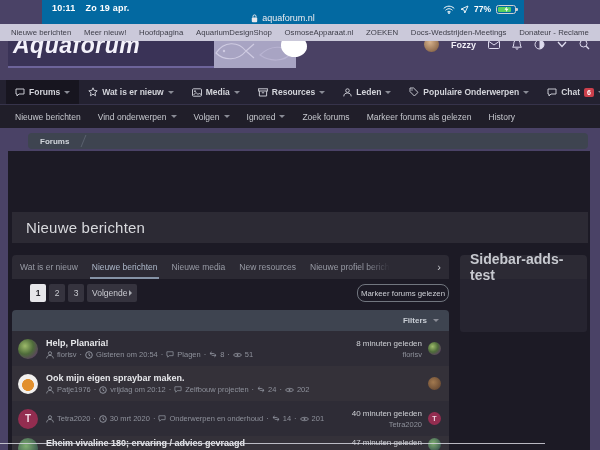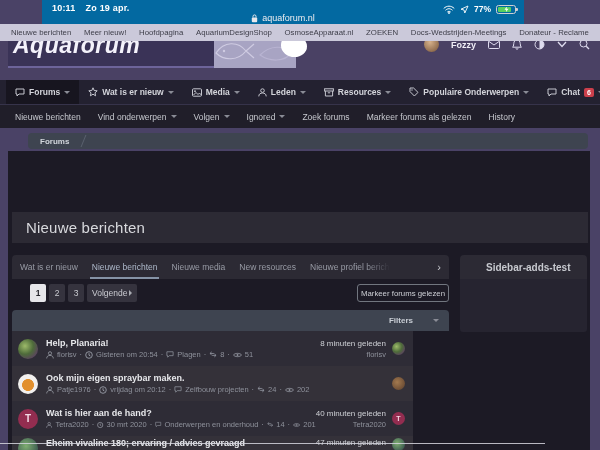--- a/index.html
+++ b/index.html
@@ -55,32 +55,32 @@
   .pagetitle{font-size:15px;color:#d8d9dd;letter-spacing:.2px;}
 
   .tabsbar{position:absolute;left:12px;width:437px;top:127px;height:24px;background:#2c2a34;border-radius:4px 4px 0 0;display:flex;align-items:center;gap:14px;padding:0 8px;}
   .tab{font-size:8.5px;color:#989ba5;white-space:nowrap;position:relative;height:100%;display:flex;align-items:center;}
   .tab.active{color:#aeb9ca;}
   .tab.active::after{content:"";position:absolute;left:-2px;right:-2px;bottom:0;height:2px;background:#8593a6;}
   .tab.trunc span{display:inline-block;max-width:80px;overflow:hidden;white-space:nowrap;-webkit-mask-image:linear-gradient(90deg,#000 70%,transparent);mask-image:linear-gradient(90deg,#000 70%,transparent);}
   .tab-more{margin-left:auto;color:#c8cad0;font-size:11px;line-height:1;}
 
   .sidebar{position:absolute;left:460px;width:127px;top:127px;}
-  .sb-head{height:24px;background:#2c2a34;border-radius:4px 4px 0 0;display:flex;align-items:center;padding-left:26px;font-size:10px;font-weight:700;color:#c7c9cf;}
+  .sb-head{height:24px;background:#2c2a34;border-radius:4px 4px 0 0;display:flex;align-items:center;padding-left:10px;font-size:14px;font-weight:700;color:#c7c9cf;}
   .sb-body{height:53px;background:#262430;border-radius:0 0 3px 3px;}
 
   .pagerow{position:absolute;left:30px;top:156px;height:18px;display:flex;gap:3px;}
   .pg{min-width:16px;height:18px;background:#35333e;color:#cbccd2;font-size:8.5px;border-radius:2px;display:flex;align-items:center;justify-content:center;padding:0 5px;}
   .pg.current{background:#e6e6ea;color:#25242c;font-weight:700;}
-  .markread{position:absolute;left:357px;top:156px;width:92px;height:18px;border:1px solid #71767f;border-radius:3px;color:#ced0d6;font-size:7.8px;display:flex;align-items:center;justify-content:center;}
-
-  .filtersbar{position:absolute;left:12px;width:437px;top:182px;height:21px;background:#3e4450;border-radius:4px 4px 0 0;display:flex;align-items:center;justify-content:flex-end;padding-right:10px;gap:20px;}
+  .markread{position:absolute;left:357px;top:156px;width:92px;height:18px;border:1px solid #71767f;border-radius:8px;color:#ced0d6;font-size:7.8px;display:flex;align-items:center;justify-content:center;}
+
+  .filtersbar{position:absolute;left:12px;width:437px;top:182px;height:21px;background:#3e4450;border-radius:4px 4px 0 0;display:flex;align-items:center;justify-content:flex-end;padding-right:10px;gap:6px;}
   .filters-label{font-size:8px;font-weight:700;color:#c9ced5;}
 
-  .rows{position:absolute;left:12px;width:401px;top:203px;bottom:0;overflow:hidden;}
+  .rows{position:absolute;left:12px;width:437px;top:203px;bottom:0;overflow:hidden;}
   .trow{height:35px;display:flex;align-items:center;padding:0 8px 0 6px;}
   .trow.odd{background:#2e2c36;}
   .trow.even{background:#343139;}
   .trow.cut{align-items:flex-start;padding-top:2px;height:40px;}
   .av{width:20px;height:20px;border-radius:50%;flex:none;margin-right:8px;display:flex;align-items:center;justify-content:center;font-weight:700;}
   .av.mini{width:13px;height:13px;margin:0 0 0 6px;font-size:7px;}
   .avA{background:radial-gradient(circle at 35% 35%,#9dbb6a,#4e6b3a 45%,#5c3e63 82%);}
   .avB{background:radial-gradient(circle at 50% 55%,#e2902e 0 38%,#f2f0ee 42%);}
   .avC{background:#932d50;color:#f3dae5;font-size:10px;}
   .avD{background:radial-gradient(circle at 40% 40%,#7fae71,#3f5e52 72%);}
@@ -191,34 +191,34 @@
     <div class="mn-item">
       <svg width="10" height="9" viewBox="0 0 10 9">
           <rect x=".5" y=".8" width="9" height="7.4" rx="1" stroke="#c6c7cf" fill="none"></rect>
           <circle cx="3" cy="3.2" r=".9" fill="#c6c7cf"></circle>
           <path d="M1.5 7 L4 4.5 L6 6.5 L7.5 5 L9 6.8" stroke="#c6c7cf" fill="none"></path>
         </svg>
       <span>Media</span>
       <span class="cdown"></span>
     </div>
     <div class="mn-item">
-      <svg width="9" height="9" viewBox="0 0 9 9">
-          <circle cx="4.5" cy="2.6" r="1.8" stroke="#c6c7cf" fill="none"></circle>
-          <path d="M.8 8.4 C.8 6 2.4 5 4.5 5 C6.6 5 8.2 6 8.2 8.4" stroke="#c6c7cf" fill="none"></path>
-        </svg>
-      <span>Leden</span>
-      <span class="cdown"></span>
-    </div>
-    <div class="mn-item">
       <svg width="10" height="9" viewBox="0 0 10 9">
           <rect x=".6" y=".8" width="8.8" height="2.2" stroke="#c6c7cf" fill="none"></rect>
           <path d="M1.4 3 v5 h7.2 v-5" stroke="#c6c7cf" fill="none"></path>
           <path d="M3.8 4.8 h2.4" stroke="#c6c7cf"></path>
         </svg>
       <span>Resources</span>
+      <span class="cdown"></span>
+    </div>
+    <div class="mn-item">
+      <svg width="9" height="9" viewBox="0 0 9 9">
+          <circle cx="4.5" cy="2.6" r="1.8" stroke="#c6c7cf" fill="none"></circle>
+          <path d="M.8 8.4 C.8 6 2.4 5 4.5 5 C6.6 5 8.2 6 8.2 8.4" stroke="#c6c7cf" fill="none"></path>
+        </svg>
+      <span>Leden</span>
       <span class="cdown"></span>
     </div>
     <div class="mn-item">
       <svg width="10" height="10" viewBox="0 0 10 10">
           <path d="M1 1 h3.6 L9 5.4 L5.4 9 L1 4.6 Z" stroke="#c6c7cf" fill="none" stroke-linejoin="round"></path>
           <circle cx="3" cy="3" r=".7" fill="#c6c7cf"></circle>
         </svg>
       <span>Populaire Onderwerpen</span>
       <span class="cdown"></span>
     </div>
@@ -390,21 +390,20 @@
           </div>
         </div>
         <span class="av mini avE"></span>
       </div>
 
       <div class="trow odd">
         <span class="av avC">
             <span>T</span>
           </span>
         <div class="rmain">
-          <div class="rtitle">Wat is hier aan de hand?</div>
           <div class="rmeta">
             <svg width="8" height="8" viewBox="0 0 9 9">
                 <circle cx="4.5" cy="2.6" r="1.8" stroke="#8e919b" fill="none"></circle>
                 <path d="M.8 8.4 C.8 6 2.4 5 4.5 5 C6.6 5 8.2 6 8.2 8.4" stroke="#8e919b" fill="none"></path>
               </svg>
             <span>Tetra2020</span>
               <span class="dot"></span>
             <svg width="8" height="8" viewBox="0 0 8 8">
                 <circle cx="4" cy="4" r="3.3" stroke="#8e919b" fill="none"></circle>
                 <path d="M4 2.2 V4.2 L5.4 5" stroke="#8e919b" fill="none"></path>

